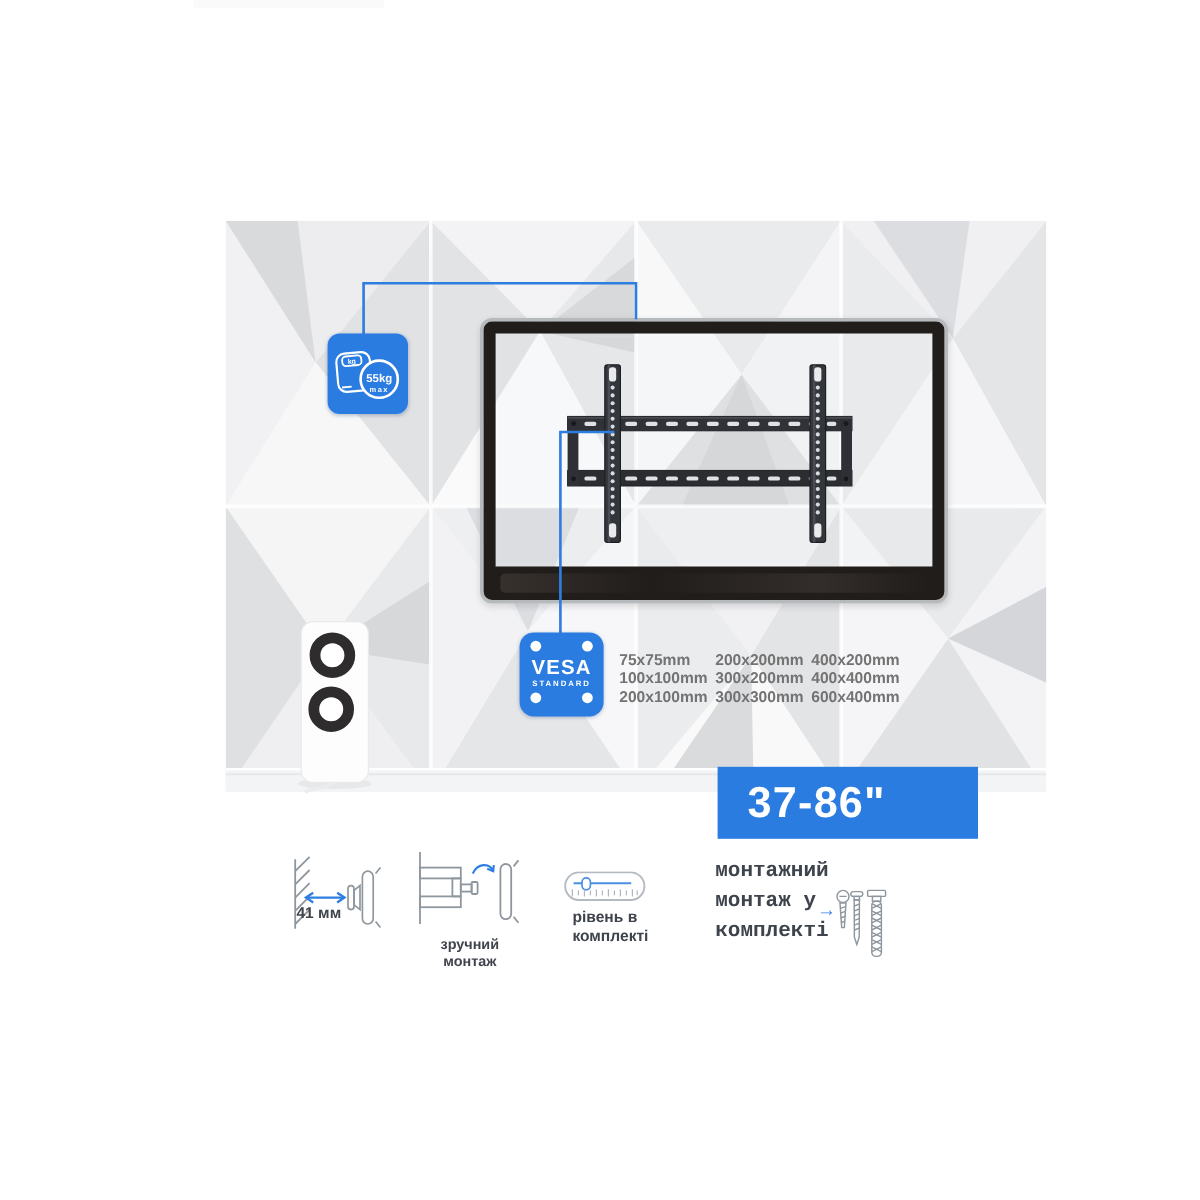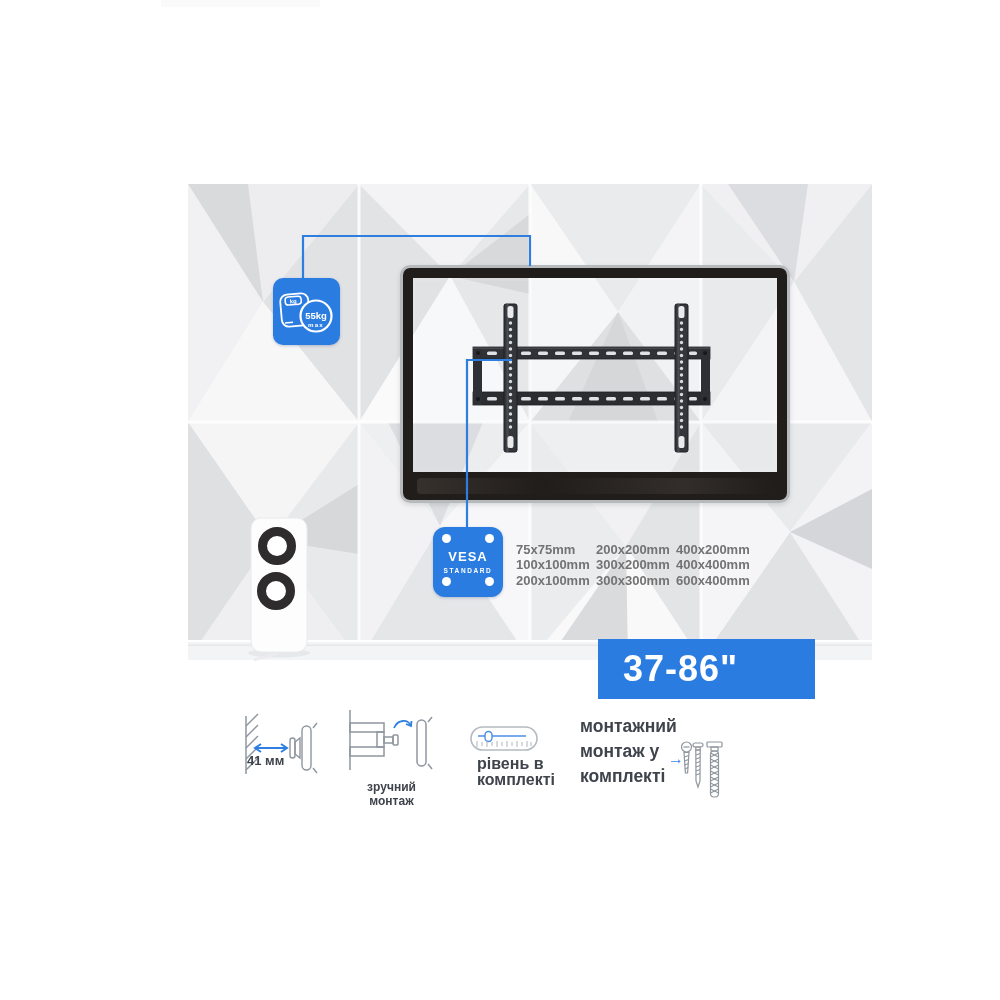--- a/index.html
+++ b/index.html
@@ -21,38 +21,38 @@
       border-width:10px 10px 28px 10px;border-radius:7px;box-sizing:border-box;}
   .tv-glare{position:absolute;left:14px;right:14px;bottom:6px;height:16px;border-radius:4px;
       background:linear-gradient(90deg,rgba(120,108,100,.25),rgba(0,0,0,0) 35%,rgba(130,120,112,.18) 75%,rgba(0,0,0,0));}
   .tv-screen{position:absolute;left:12px;top:12px;right:12px;bottom:30px;
       background:rgba(205,215,225,.05);box-shadow:inset 0 0 0 1px rgba(255,255,255,.08);}
   
   .badge{background:var(--accent);border-radius:12px;box-shadow:0 1px 3px rgba(20,60,120,.25);}
   .weight-badge{left:273px;top:278px;width:67px;height:67px;border-radius:10px;}
   .vesa-badge{left:433px;top:527px;width:70px;height:70px;color:#fff;text-align:center;}
   .vesa-dot{position:absolute;width:9px;height:9px;border-radius:50%;background:#ffffff;}
-  .vesa-title{margin-top:21px;font-size:13px;font-weight:800;letter-spacing:1px;line-height:17px;}
+  .vesa-title{margin-top:21px;font-size:17px;font-weight:800;letter-spacing:1px;line-height:17px;}
   .vesa-sub{margin-top:2px;font-size:6.5px;font-weight:700;letter-spacing:1.6px;}
   
   .vesa-list{left:516px;top:542px;display:flex;color:#737373;font-size:13px;font-weight:600;line-height:15.3px;}
   .vesa-col{width:80px;}
   
   .banner{left:598px;top:639px;width:217px;height:60px;background:var(--accent);
       display:flex;align-items:center;padding-left:25px;box-sizing:border-box;
       color:#ffffff;font-size:36px;font-weight:800;letter-spacing:1px;}
   
   .feat-label{color:var(--ink);font-weight:700;}
   .f1{left:230px;top:712px;width:92px;height:70px;}
   .f1 .feat-label{position:absolute;left:17px;top:41px;font-size:13px;}
   .f2{left:344px;top:710px;width:95px;height:78px;}
   .f2 .feat-label{position:absolute;left:0;top:70px;width:95px;text-align:center;font-size:12px;}
   .f3{left:468px;top:712px;width:84px;height:80px;}
-  .f3 .feat-label{position:absolute;left:9px;top:44px;font-size:16px;line-height:16px;}
-  .f4{left:580px;top:714px;width:152px;height:92px;}
+  .f3 .feat-label{position:absolute;left:9px;top:44px;font-size:13px;line-height:16px;}
+  .f4{left:596px;top:714px;width:152px;height:92px;font-family:Liberation Mono, monospace;}
   .kit-line{color:var(--ink);font-weight:800;font-size:17.5px;line-height:25px;}
   .kit-arrow{position:absolute;left:88px;top:36px;color:#3b82e8;font-size:16px;font-weight:700;}
   .top-strip{left:161px;top:0;width:159px;height:7px;background:#fafafa;}
   svg{display:block;}
 </style>
 </head>
 <body>
 
 <div class="canvas">
 

